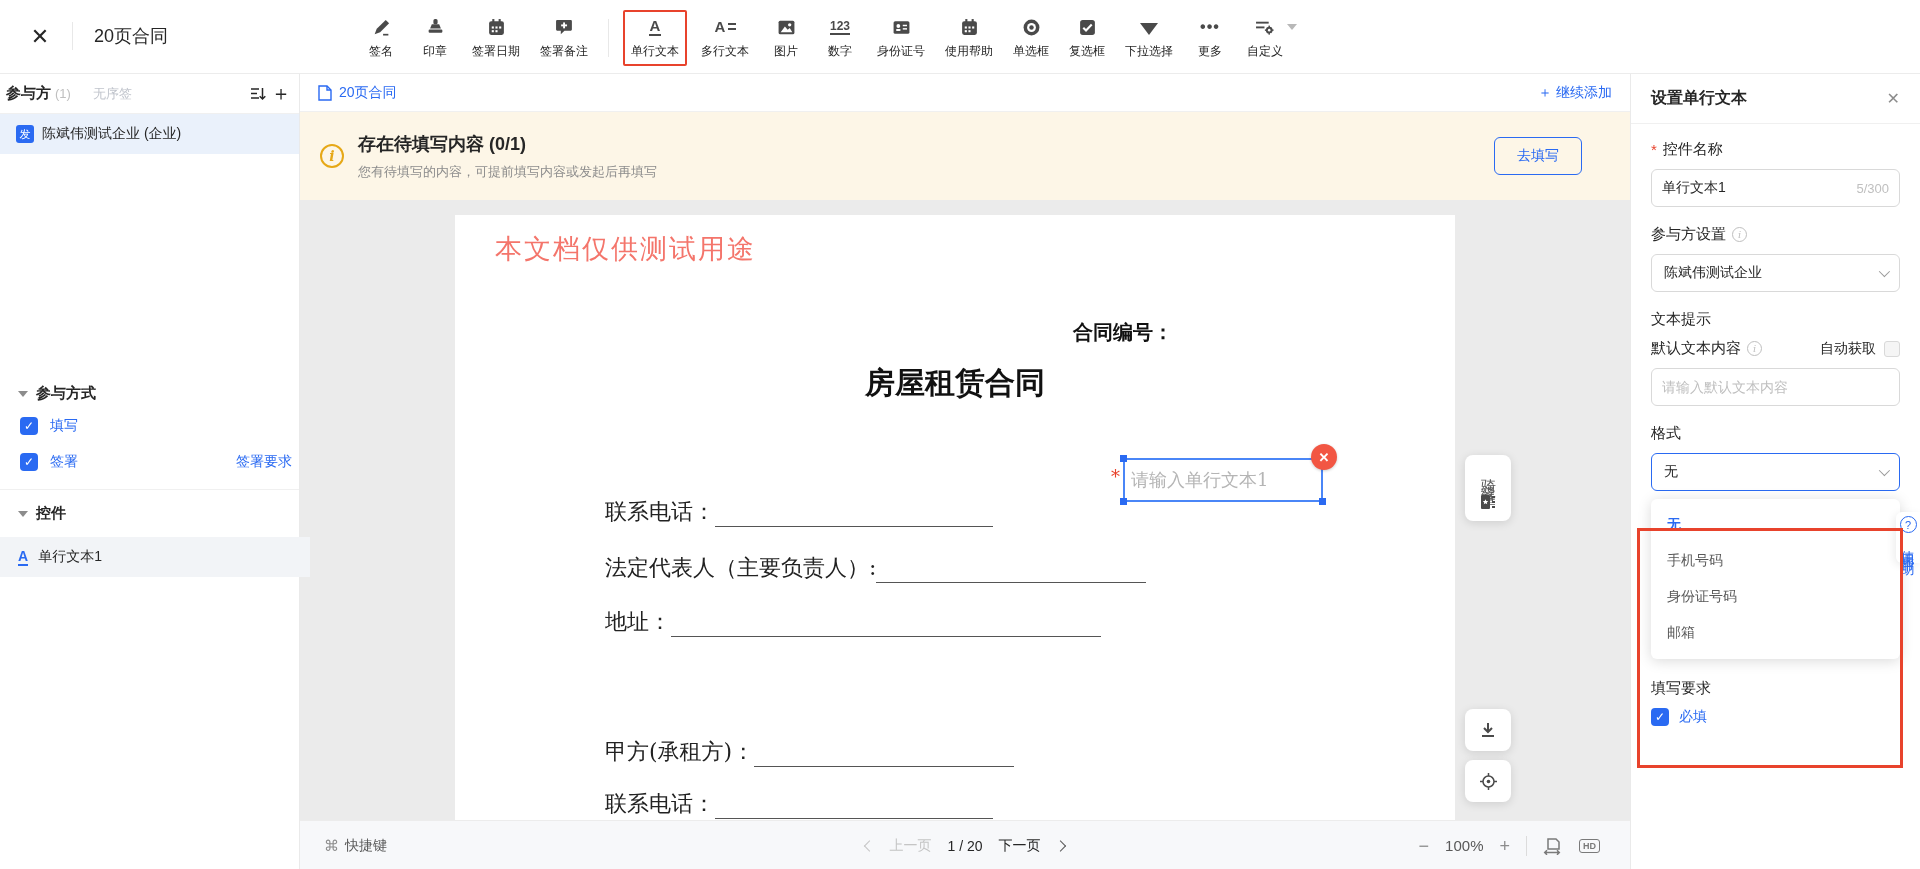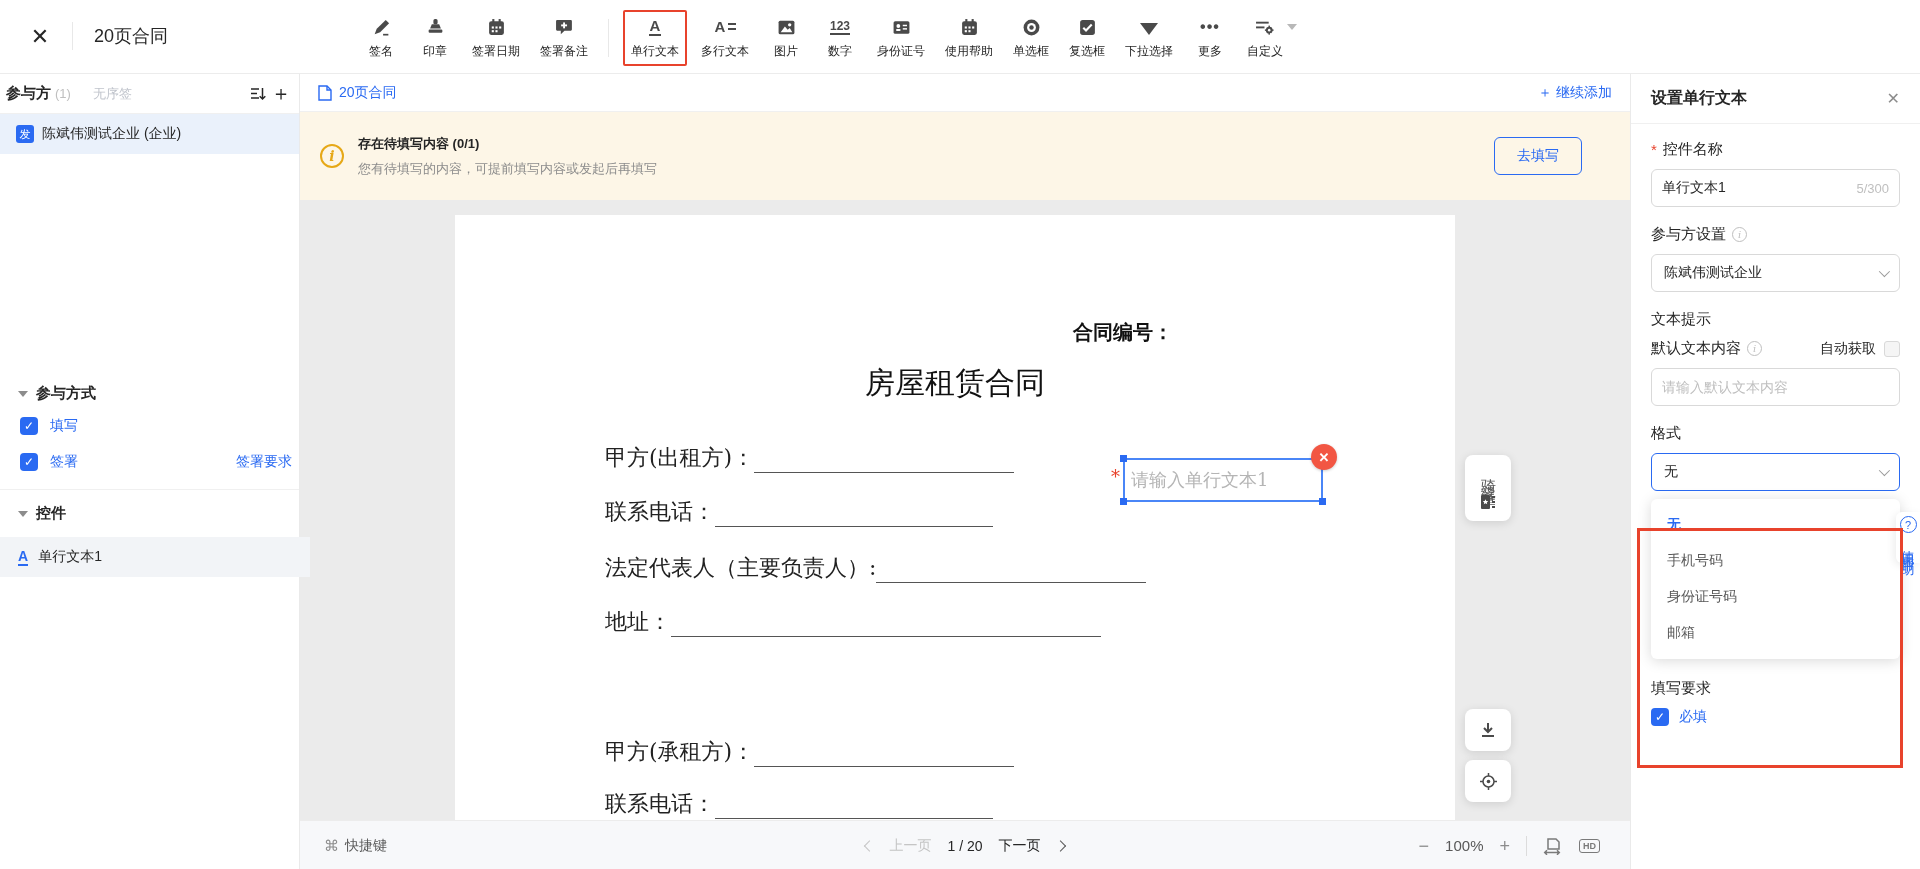--- a/index.html
+++ b/index.html
@@ -52,28 +52,28 @@
   .ctl-label { font-size:14px; color:#262626; }
 
   
   .main { position:absolute; left:300px; top:74px; width:1330px; bottom:0; }
   .tabbar { position:absolute; left:0; top:0; right:0; height:38px; background:#fff; border-bottom:1px solid #f0f0f0; display:flex; align-items:center; padding:0 18px; }
   .doc-tab { display:flex; align-items:center; gap:7px; color:#2A6AF2; font-size:14px; cursor:pointer; }
   .add-more { margin-left:auto; color:#2A6AF2; font-size:14px; cursor:pointer; display:flex; align-items:center; gap:4px; }
   .banner { position:absolute; left:0; top:38px; right:0; height:88px; background:#fdf6e7; display:flex; align-items:center; padding:0 20px; }
   .info-ic { width:24px; height:24px; border:2px solid #e6a817; border-radius:50%; color:#e6a817; font-size:14px; font-weight:bold; display:flex; align-items:center; justify-content:center; flex:none; font-family:"DejaVu Serif",serif; font-style:italic; }
   .banner-text { margin-left:14px; }
-  .banner-title { font-size:13px; font-weight:700; color:#262626; margin-bottom:7px; }
+  .banner-title { font-size:18px; font-weight:700; color:#262626; margin-bottom:7px; }
   .banner-desc { font-size:13px; color:#8c8c8c; }
   .go-fill { margin-left:auto; margin-right:28px; height:38px; padding:0 22px; border:1px solid #2A6AF2; color:#2A6AF2; background:transparent; border-radius:6px; font-size:14px; display:flex; align-items:center; cursor:pointer; font-family:inherit; }
   .docarea { position:absolute; left:0; top:126px; right:0; bottom:49px; background:#ebebeb; overflow:hidden; }
   .page { position:absolute; left:155px; top:15px; width:1000px; height:620px; background:#fff; }
   .watermark { position:absolute; left:40px; top:16px; font-family:"DejaVu Serif",serif; font-size:27px; color:#f4756b; letter-spacing:2px; }
   .contract-no { position:absolute; left:618px; top:104px; font-size:20px; font-weight:600; color:#111; }
-  .doc-h1 { position:absolute; left:0; top:148px; width:100%; text-align:center; font-size:30px; font-weight:400; color:#111; }
+  .doc-h1 { position:absolute; left:0; top:148px; width:100%; text-align:center; font-size:30px; font-weight:700; color:#111; }
   .dline { position:absolute; left:150px; font-family:"DejaVu Serif",serif; font-size:22px; color:#222; white-space:nowrap; }
   .blank { display:inline-block; border-bottom:1.5px solid #555; height:22px; vertical-align:bottom; }
   .field { position:absolute; left:668px; top:243px; width:200px; height:44px; border:2px solid #4a86f7; background:#fff; z-index:5; }
   .field .ph { font-family:"DejaVu Serif",serif; font-size:18px; color:#b5b5b5; line-height:40px; padding-left:6px; white-space:nowrap; overflow:hidden; }
   .handle { position:absolute; width:7px; height:7px; background:#2A6AF2; }
   .h-tl { left:-5px; top:-5px; } .h-bl { left:-5px; bottom:-5px; } .h-br { right:-5px; bottom:-5px; }
   .req-star { position:absolute; left:-14px; top:6px; color:#e8432c; font-size:18px; font-family:"DejaVu Serif",serif; }
   .del-btn { position:absolute; right:-16px; top:-16px; width:26px; height:26px; border-radius:50%; background:#f25643; color:#fff; font-size:13px; font-weight:bold; display:flex; align-items:center; justify-content:center; cursor:pointer; box-shadow:0 1px 3px rgba(0,0,0,.2); }
   .seam-card { position:absolute; left:1165px; top:255px; width:46px; padding:12px 0 10px 0; background:#fff; border-radius:8px; box-shadow:0 2px 10px rgba(0,0,0,.12); display:flex; flex-direction:column; align-items:center; gap:8px; cursor:pointer; }
   .seam-label { writing-mode:vertical-rl; font-size:15px; color:#595959; letter-spacing:6px; }
@@ -353,24 +353,24 @@
     <span class="info-ic">i</span>
     <div class="banner-text">
       <div class="banner-title">存在待填写内容 (0/1)</div>
       <div class="banner-desc">您有待填写的内容，可提前填写内容或发起后再填写</div>
     </div>
     <button class="go-fill">去填写</button>
   </div>
 
   <div class="docarea">
     <div class="page">
+      <div class="watermark">本文档仅供测试用途</div>
       <div class="contract-no">合同编号：</div>
       <div class="doc-h1">房屋租赁合同</div>
 
-      <div class="dline" style="top:228px;"><span>甲方(出租方)：</span><span class="blank" style="width:260px;"></span></div>
       <div class="dline" style="top:282px;"><span>联系电话：</span><span class="blank" style="width:278px;"></span></div>
       <div class="dline" style="top:338px;"><span>法定代表人（主要负责人）:</span><span class="blank" style="width:270px;"></span></div>
       <div class="dline" style="top:392px;"><span>地址：</span><span class="blank" style="width:430px;"></span></div>
       <div class="dline" style="top:522px;"><span>甲方(承租方)：</span><span class="blank" style="width:260px;"></span></div>
       <div class="dline" style="top:574px;"><span>联系电话：</span><span class="blank" style="width:278px;"></span></div>
 
       <div class="field">
         <span class="req-star">*</span>
         <div class="ph">请输入单行文本1</div>
         <span class="handle h-tl"></span>

